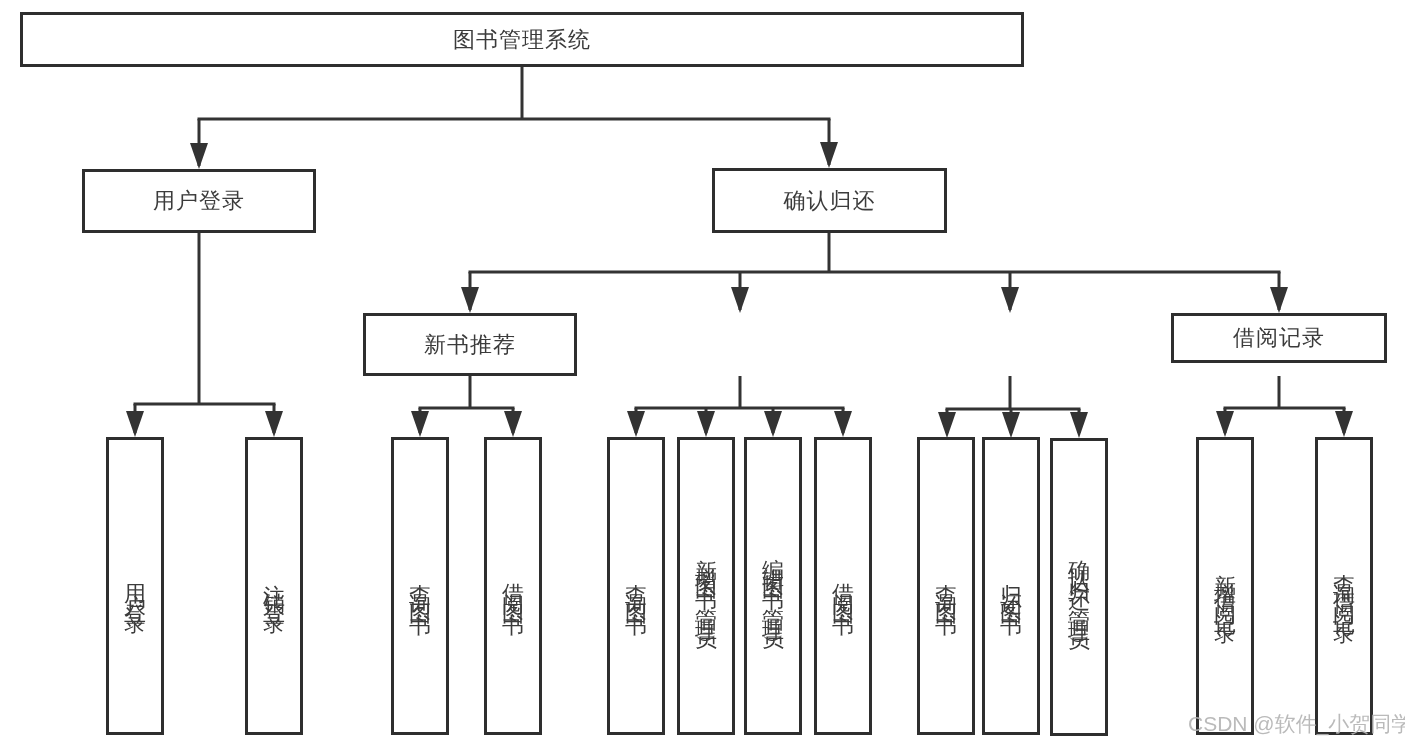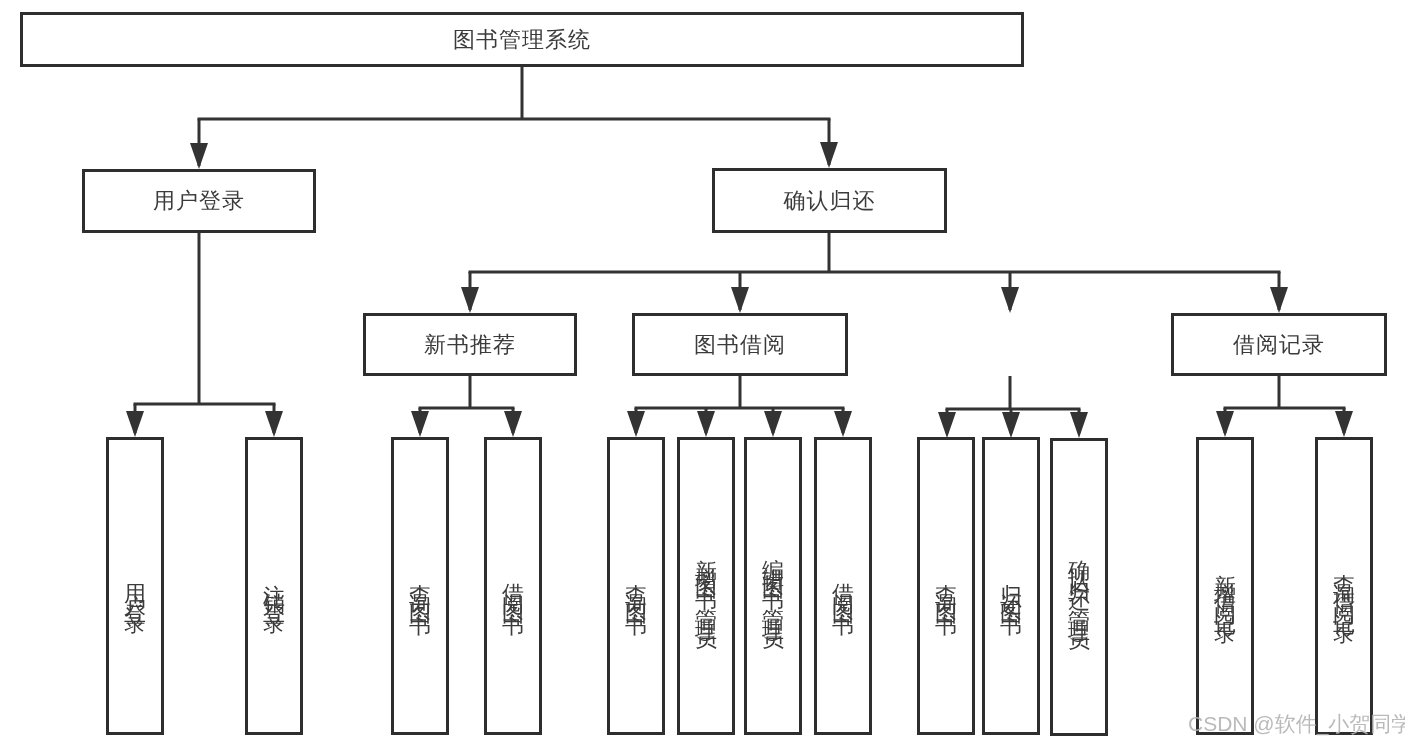--- a/index.html
+++ b/index.html
@@ -133,22 +133,21 @@
       <polygon points="1335,411 1353,411 1344,437"></polygon>
     </g>
   </svg>
 
   <div class="node" style="left:20px; top:12px; width:1004px; height:55px;">图书管理系统</div>
 
   <div class="node" style="left:82px; top:169px; width:234px; height:64px;">用户登录</div>
   <div class="node" style="left:712px; top:168px; width:235px; height:65px;">确认归还</div>
 
   <div class="node" style="left:363px; top:313px; width:214px; height:63px;">新书推荐</div>
-  <div class="node" style="left:632px; top:313px; width:216px; height:63px;">图书借阅</div>
-  <div class="node" style="left:1171px; top:313px; width:216px; height:63px;">借阅记录</div>
+  <div class="node" style="left:1171px; top:313px; width:216px; height:50px;">借阅记录</div>
 
   <div class="node leaf" style="left:106px;">
     <span>用户登录</span>
   </div>
   <div class="node leaf" style="left:245px;">
     <span>注销登录</span>
   </div>
 
   <div class="node leaf" style="left:391px;">
     <span>查询图书</span>

